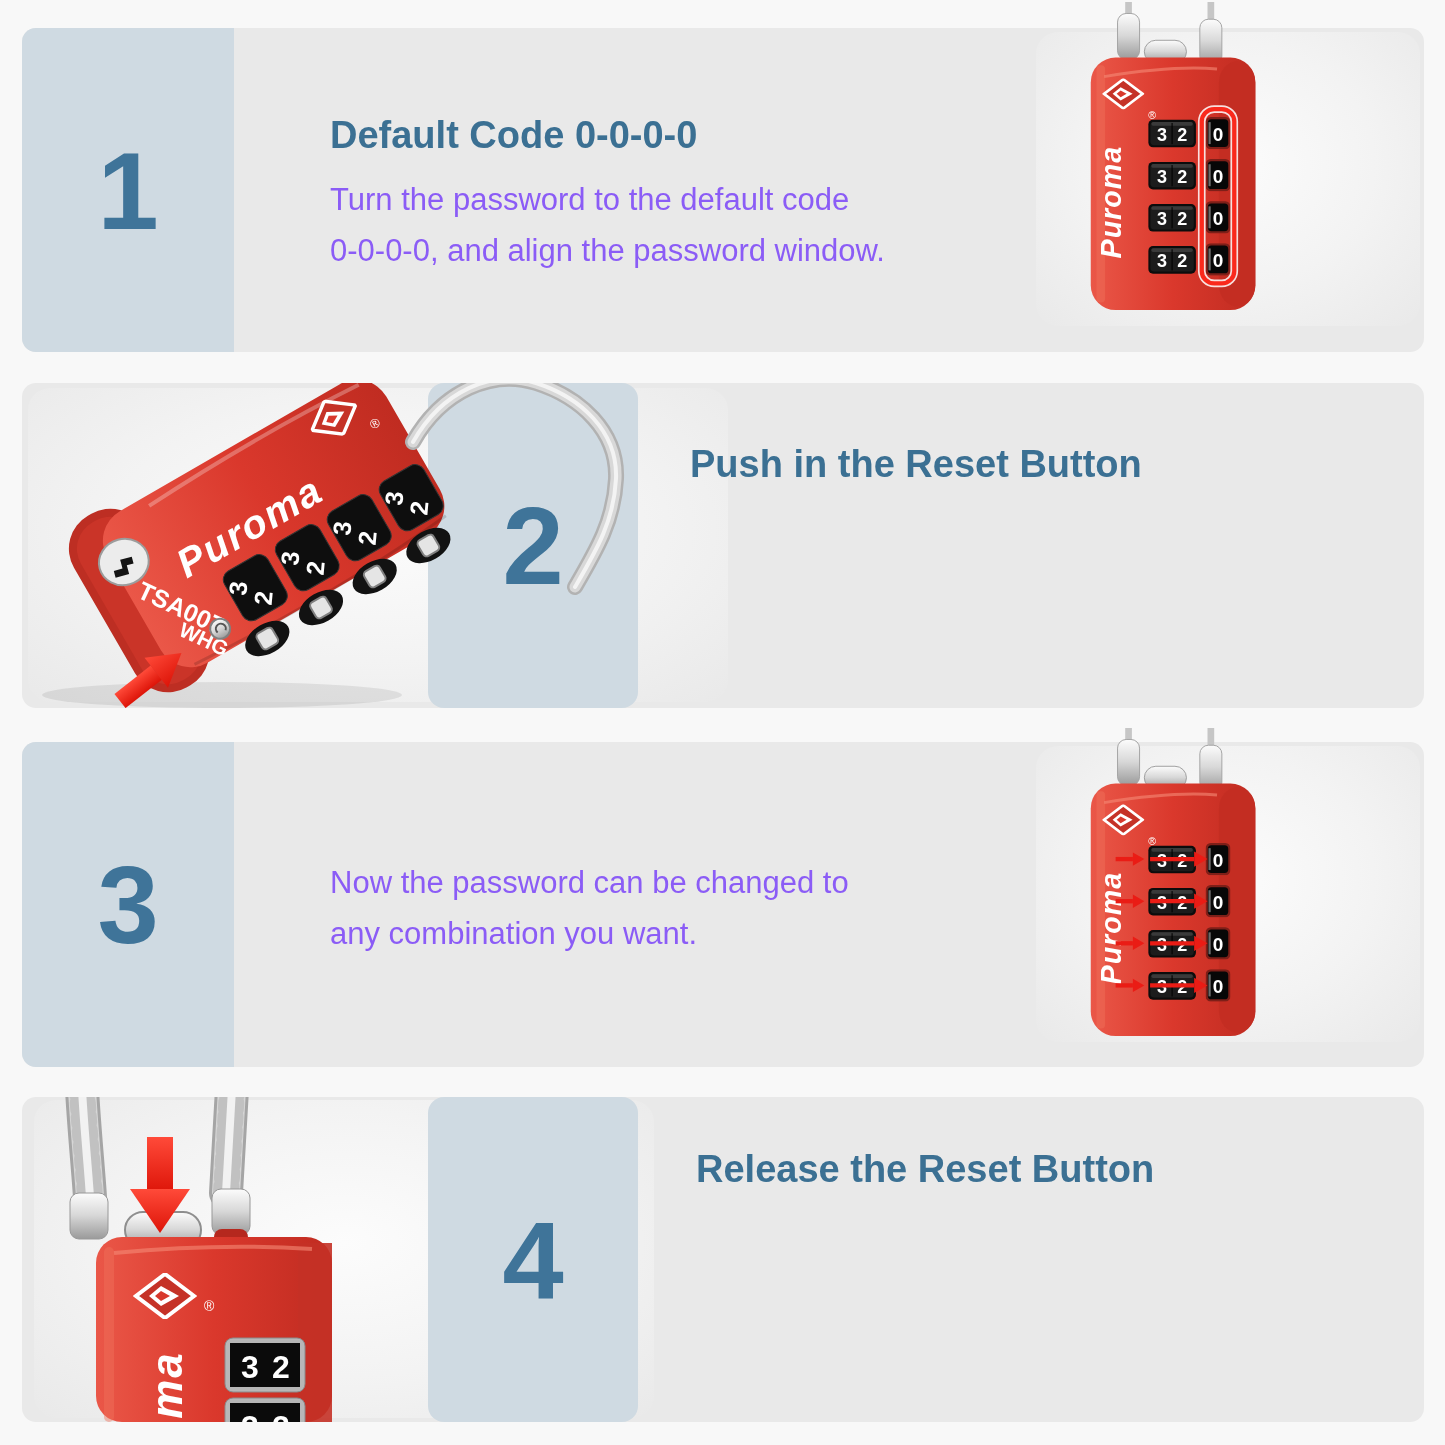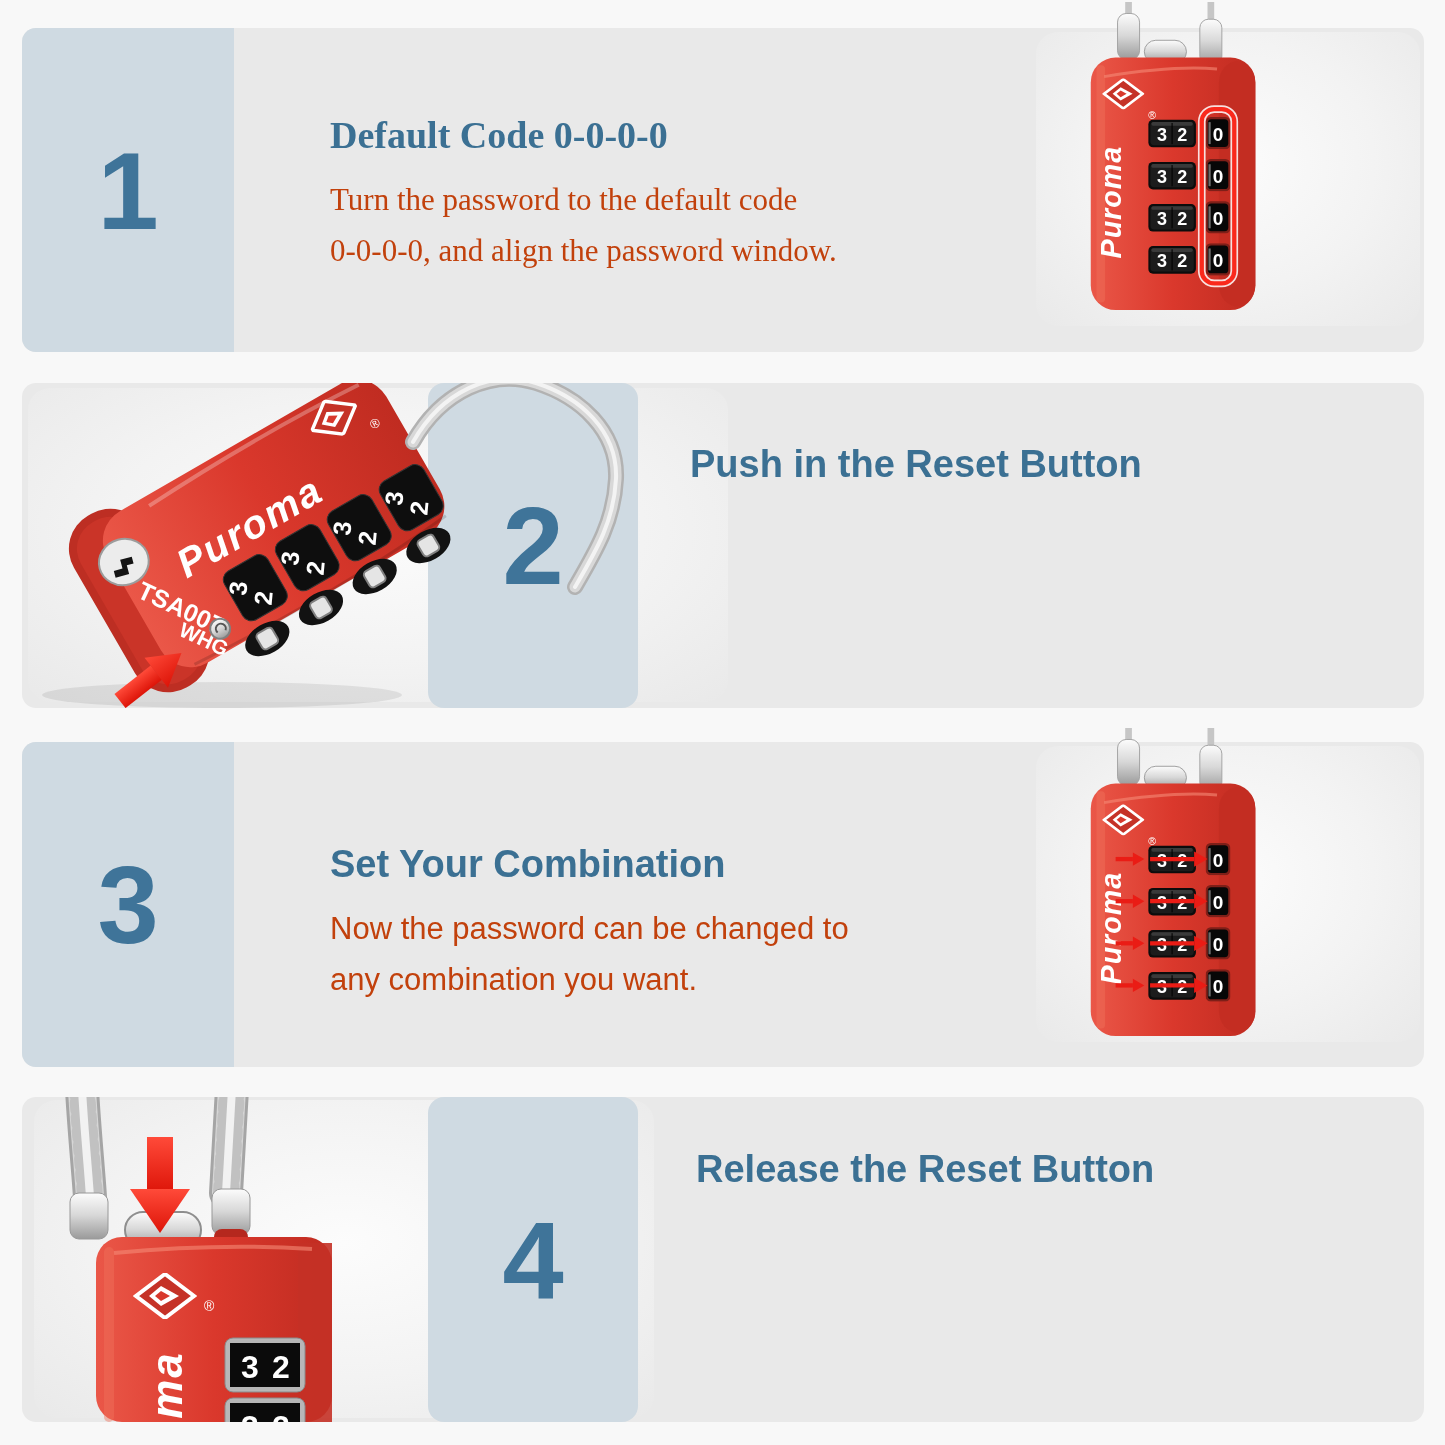--- a/index.html
+++ b/index.html
@@ -22,22 +22,22 @@
   .numbox{position:absolute;z-index:3;background:#cfdae2;color:#3f7499;
     display:flex;align-items:center;justify-content:center;
     font-size:110px;font-weight:bold;}
   .numbox.side{left:22px;width:212px;border-radius:14px 0 0 14px;}
   #nb1{top:28px;height:324px;} #nb3{top:742px;height:325px;}
   .numbox.mid{left:428px;width:210px;border-radius:16px;}
   #nb2{top:383px;height:325px;} #nb4{top:1097px;height:325px;}
 
   .textblock{position:absolute;z-index:5;}
   .textblock h2{margin:0;font-size:38px;line-height:46px;font-weight:bold;color:#3b7093;}
-  .textblock p{margin:16px 0 0 0;font-size:31px;line-height:51px;color:#c2410c;white-space:pre-line;}
-  #tb1{left:330px;top:112px;width:720px;font-family:Liberation Serif, serif;}
+  .textblock p{margin:16px 0 0 0;font-size:31px;line-height:51px;color:#8b5cf6;white-space:pre-line;}
+  #tb1{left:330px;top:112px;width:720px;}
   #tb2{left:690px;top:441px;width:740px;}
   #tb3{left:330px;top:841px;width:680px;}
   #tb4{left:696px;top:1146px;width:750px;}
 
   .art{position:absolute;z-index:4;pointer-events:none;}
   #art1{left:1083px;top:2px;width:182px;height:333px;}
   #art2{left:22px;top:383px;width:660px;height:325px;}
   #art3{left:1083px;top:728px;width:182px;height:333px;}
   #art4{left:30px;top:1097px;width:660px;height:325px;}
 
@@ -198,21 +198,20 @@
 <div class="textblock" id="tb2">
   <h2>Push in the Reset Button</h2>
 </div>
 
 <div class="panel" id="p3"></div>
 <div class="photobg" id="bg3"></div>
 <div class="numbox side" id="nb3">
     <span>3</span>
   </div>
 <div class="textblock" id="tb3">
-  <h2>Set Your Combination</h2>
   <p>Now the password can be changed to
 any combination you want.</p>
 </div>
 <svg class="art" id="art3" viewBox="0 0 190 348">
   <use href="#lockfront"></use>
   <g stroke="#ea1c15" fill="#ea1c15">
     <line x1="34" y1="137" x2="52" y2="137" stroke-width="4.5"></line>
       <polygon points="52,130 52,144 64,137" stroke="none"></polygon>
     <line x1="70" y1="137" x2="116" y2="137" stroke-width="4.5"></line>
       <polygon points="116,129 116,145 130,137" stroke="none"></polygon>

